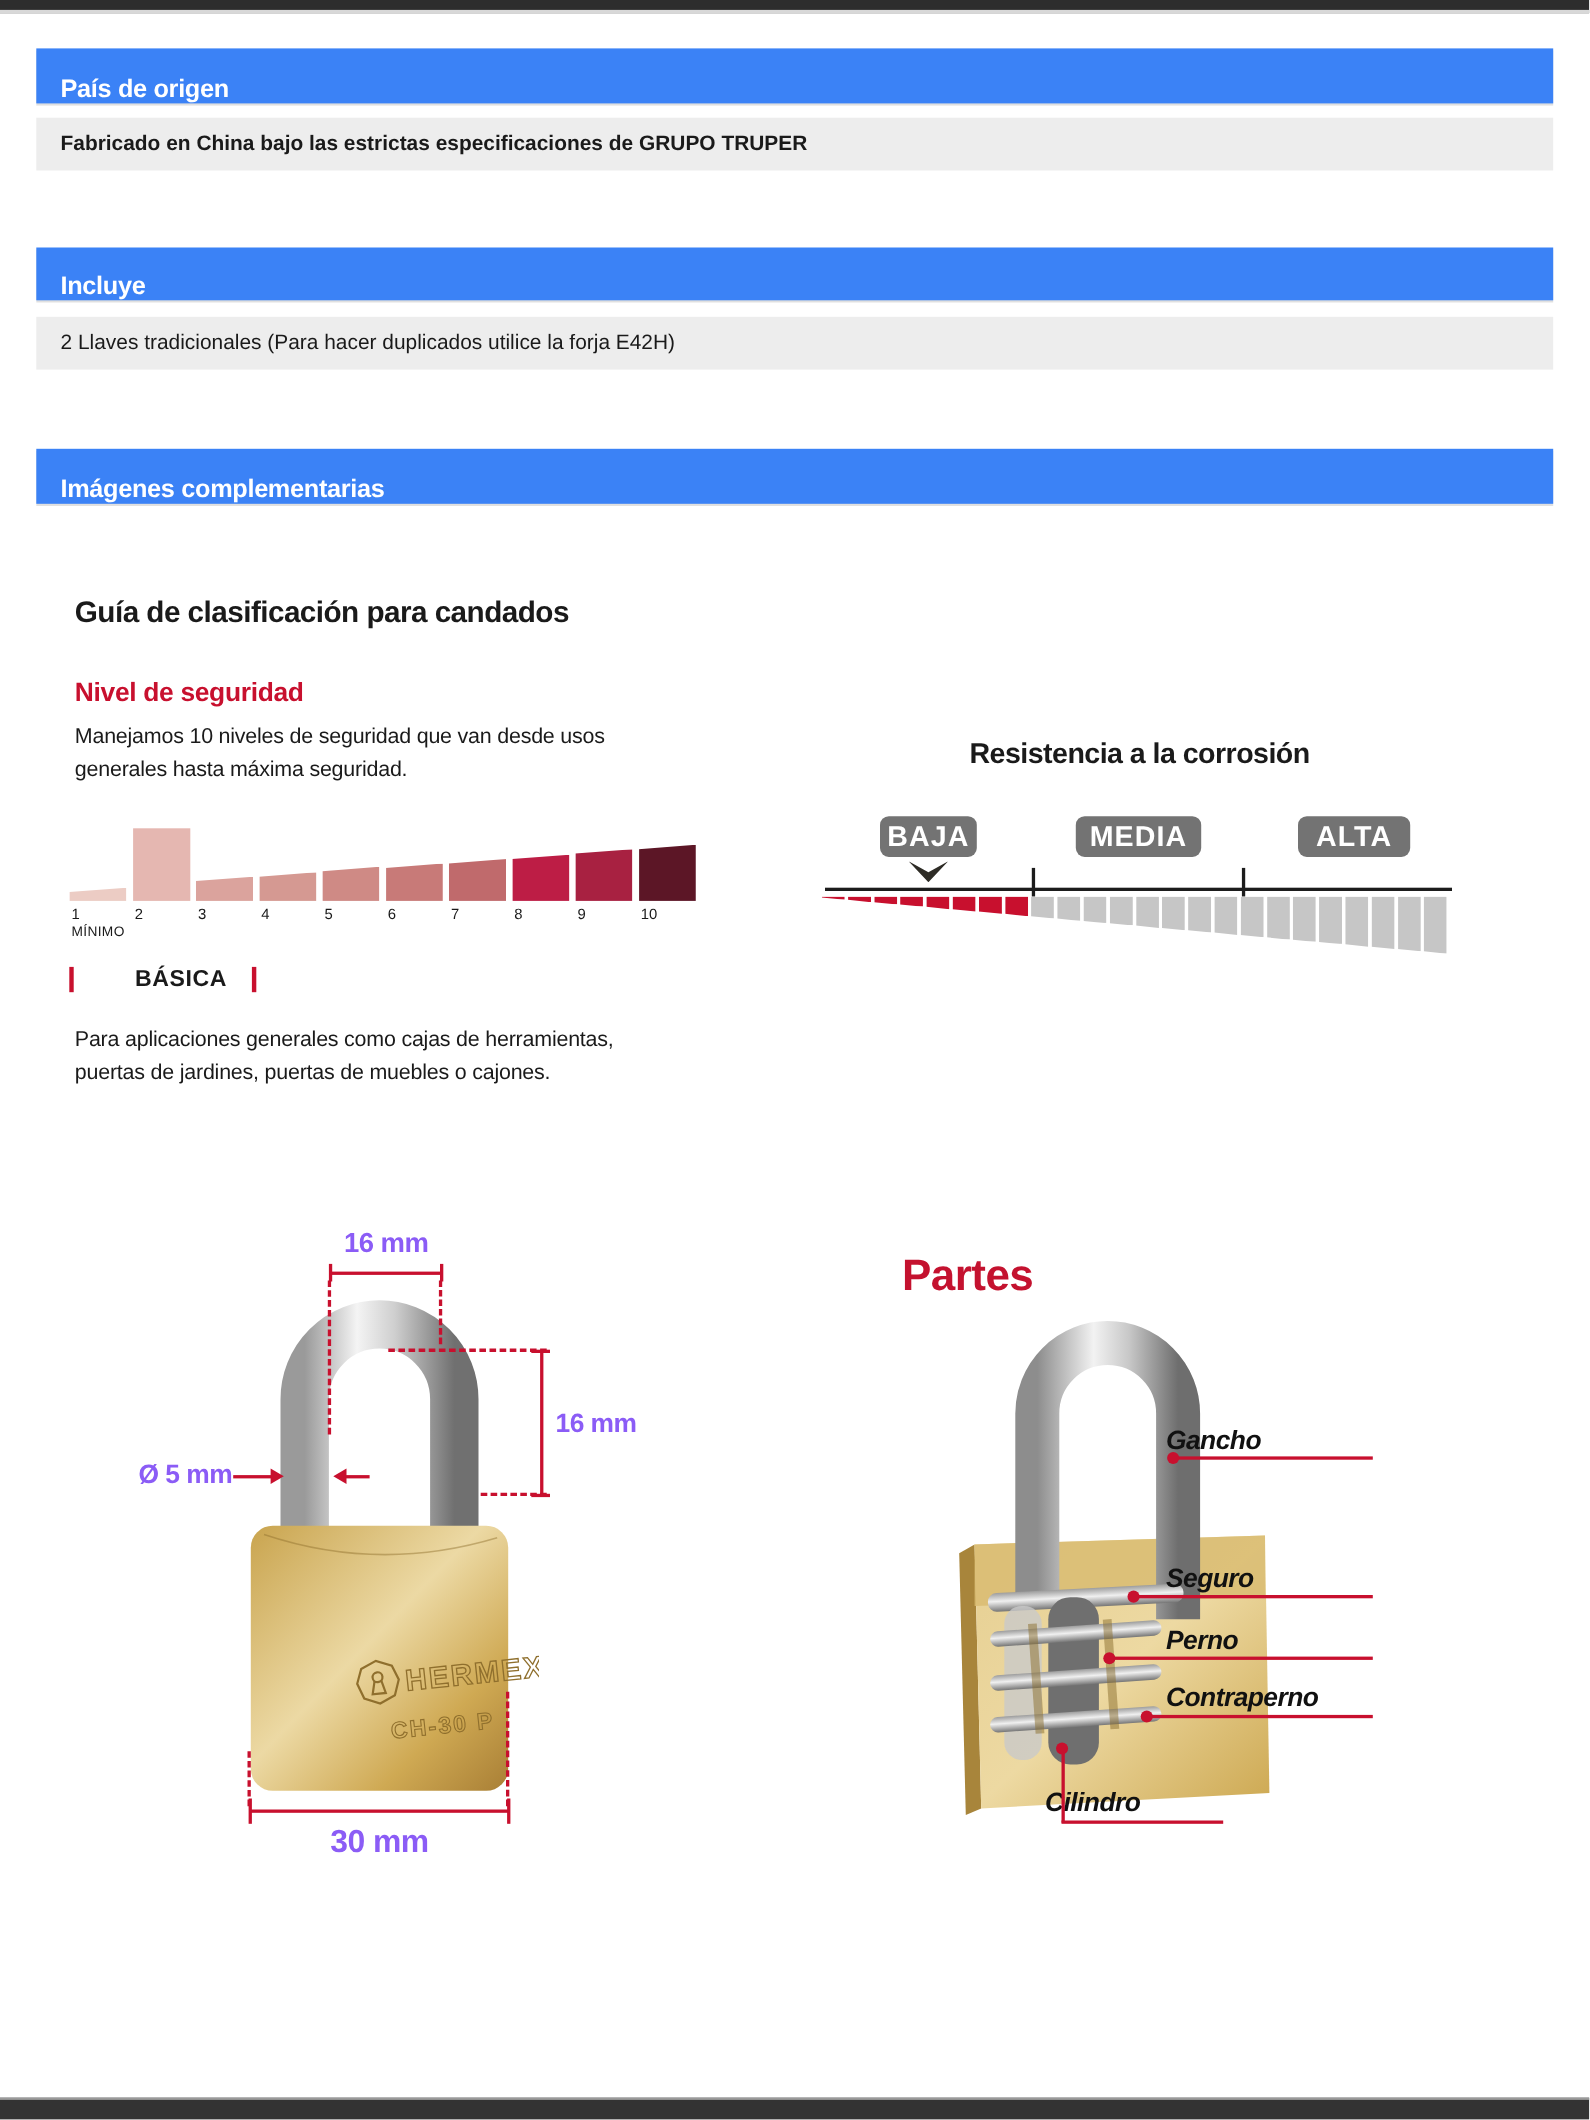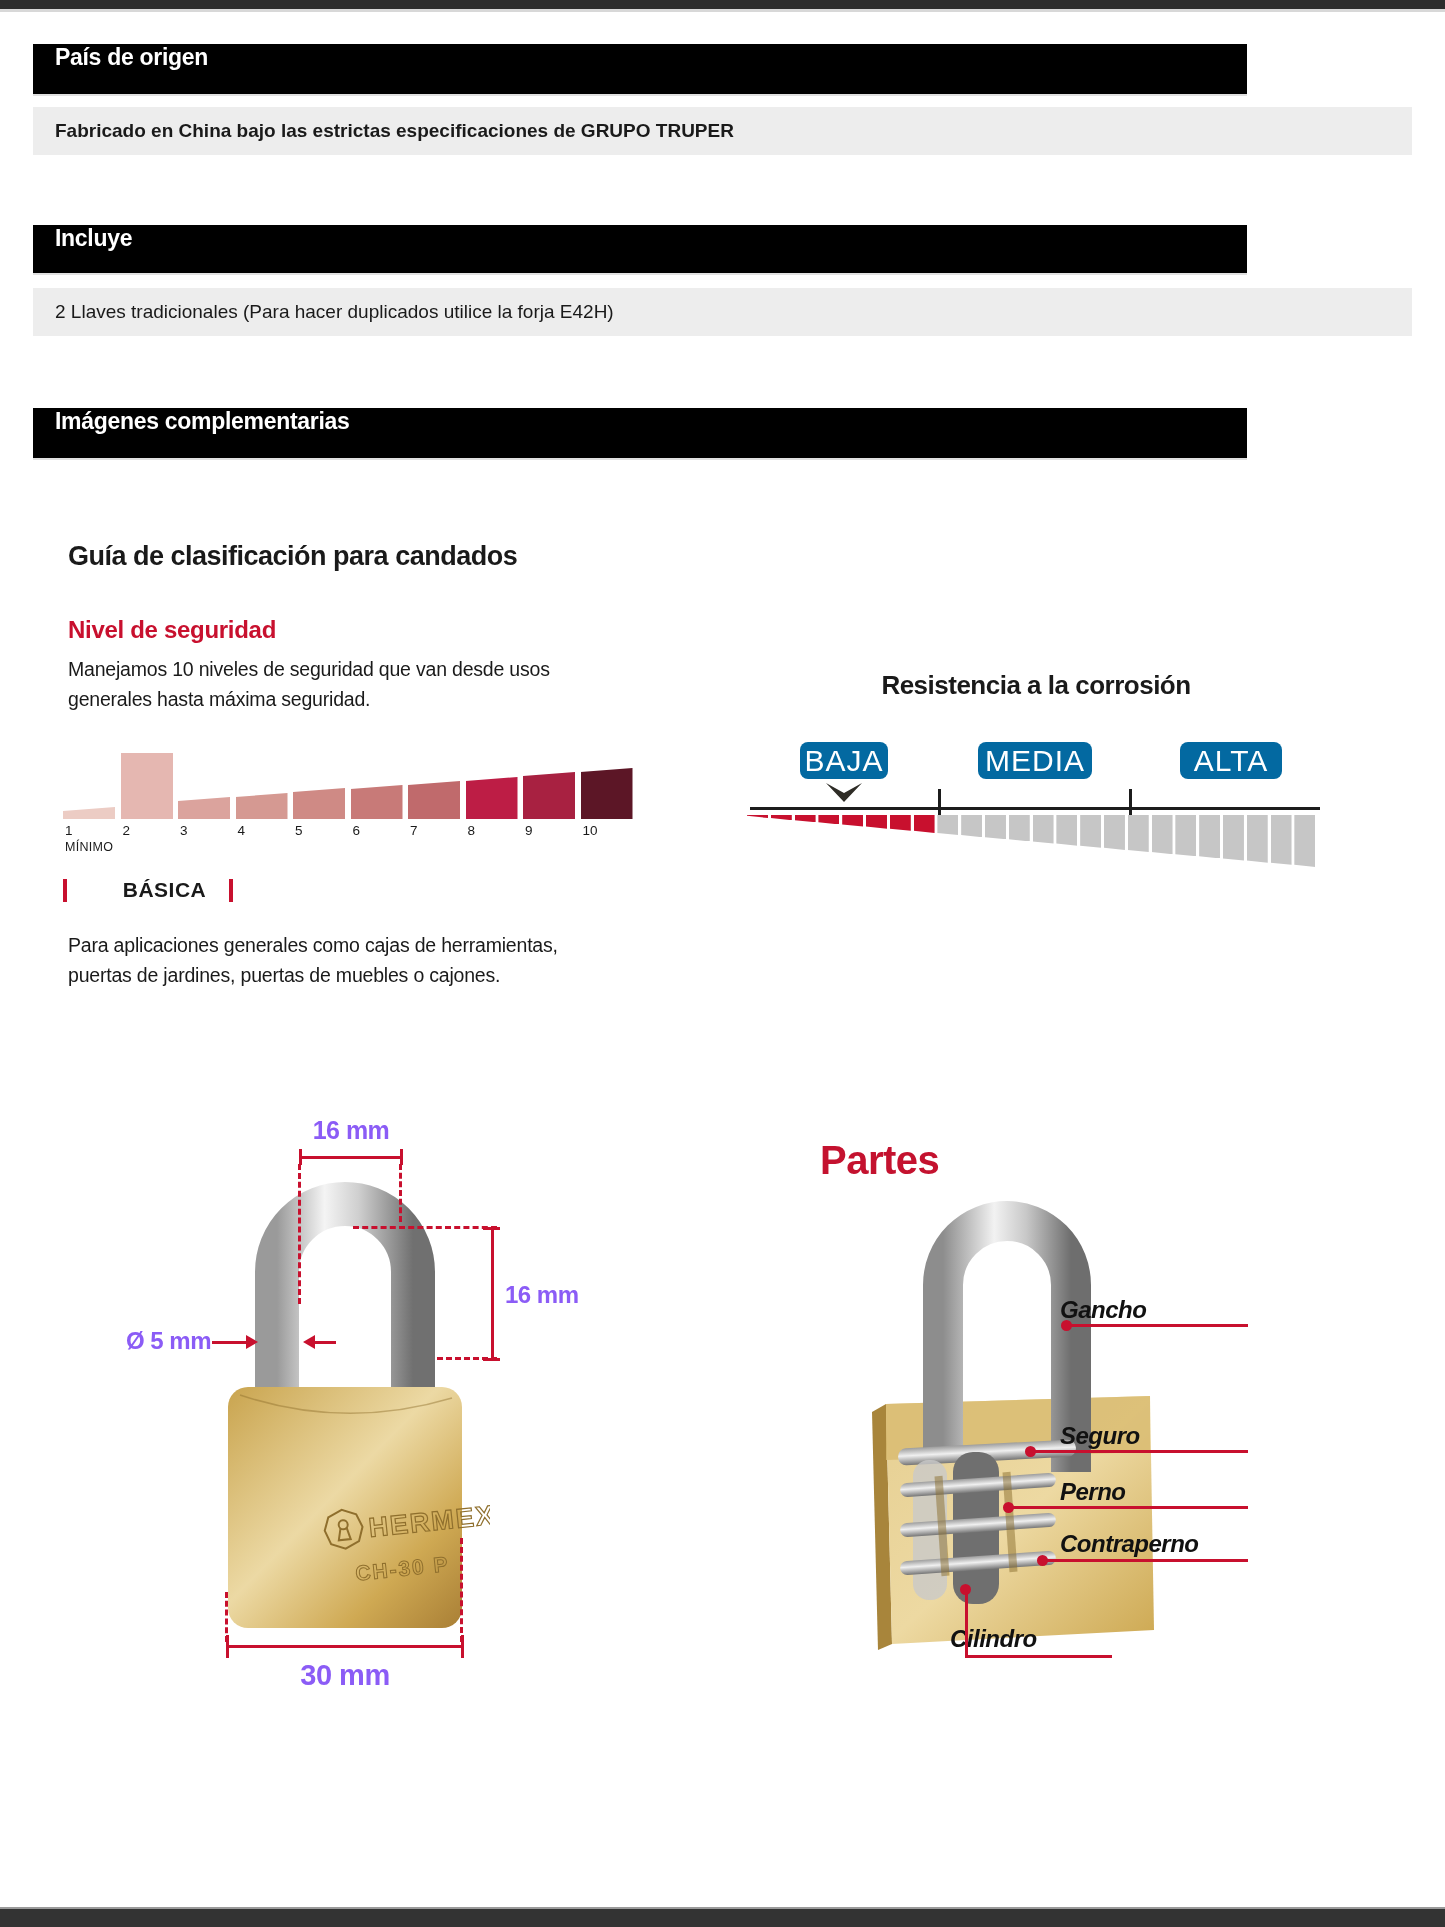--- a/index.html
+++ b/index.html
@@ -5,22 +5,22 @@
   * { margin:0; padding:0; box-sizing:border-box; }
   html,body { background:#fff; }
   .page {
     position:relative; width:1445px; height:1927px; overflow:hidden;
     background:#ffffff; font-family:"Liberation Sans", sans-serif; color:#1a1a1a;
   }
   .abs { position:absolute; }
   .topbar { left:0; top:0; width:1445px; height:12px; background:#2d2d2d; border-bottom:3px solid #d8d8d8; }
   .bottombar { left:0; top:1907px; width:1445px; height:20px; background:#333333; border-top:2px solid #9a9a9a; }
   .redbar {
-    left:33px; width:1214px; height:50px; background:#000000;
-    display:flex; align-items:flex-start; padding-left:22px;
+    left:33px; width:1379px; height:50px; background:#3b82f6;
+    display:flex; align-items:flex-end; padding-left:22px;
     color:#fff; font-size:23px; font-weight:bold; letter-spacing:-0.3px;
     box-shadow:0 2px 0 rgba(0,0,0,0.12);
   }
   .grayrow {
     left:33px; width:1379px; height:48px; background:#ededed;
     display:flex; align-items:center; padding-left:22px; font-size:19px;
   }
   .grayrow.bold { font-weight:bold; }
   .h-guide { left:68px; top:541px; font-size:27px; font-weight:bold; letter-spacing:-0.5px; }
   .h-nivel { left:68px; top:616px; font-size:24px; font-weight:bold; color:#c8102e; letter-spacing:-0.3px; }
@@ -32,22 +32,22 @@
   .sec-nums { display:flex; gap:5.5px; margin-top:4px; }
   .sec-num { width:52px; flex:0 0 52px; font-size:13.5px; padding-left:2px; }
   .minimo { position:absolute; left:2px; top:87px; font-size:12.5px; letter-spacing:0.3px; }
   .basica { left:63px; top:878px; width:170px; display:flex; align-items:center; justify-content:space-between; }
   .basica .tick { width:3.5px; height:23px; background:#c8102e; }
   .basica .lbl { font-size:21px; font-weight:bold; letter-spacing:0.5px;margin-left:33px; }
   .usage { left:68px; top:930px; font-size:19.5px; line-height:30px; letter-spacing:-0.2px; }
   
   .cor-title { left:860px; top:670px; width:352px; text-align:center; font-size:26px; font-weight:bold; letter-spacing:-0.5px; }
   .badge {
-    top:742px; height:37px; background:#0369a1; border-radius:8px;
-    color:#fff; font-weight:normal; font-size:30px; letter-spacing:1px;
+    top:742px; height:37px; background:#737373; border-radius:8px;
+    color:#fff; font-weight:bold; font-size:26px; letter-spacing:1px;
     display:flex; align-items:center; justify-content:center;
   }
   .chevron { left:826px; top:783px; width:36px; height:19px; background:#2e2c26;
     clip-path:polygon(0 0, 50% 52%, 100% 0, 50% 100%); }
   .cor-line { left:750px; top:807px; width:570px; height:3px; background:#1c1c1c; }
   .cor-tick { top:789px; width:3px; height:26px; background:#1c1c1c; }
   .cor-wedge { left:747px; top:815px; display:flex; gap:2.8px; align-items:flex-start; }
   .cor-seg { width:21px; flex:0 0 21px; }
   
   .dim-label { font-weight:bold; font-size:24px; letter-spacing:-0.5px; color:#8b5cf6; }

